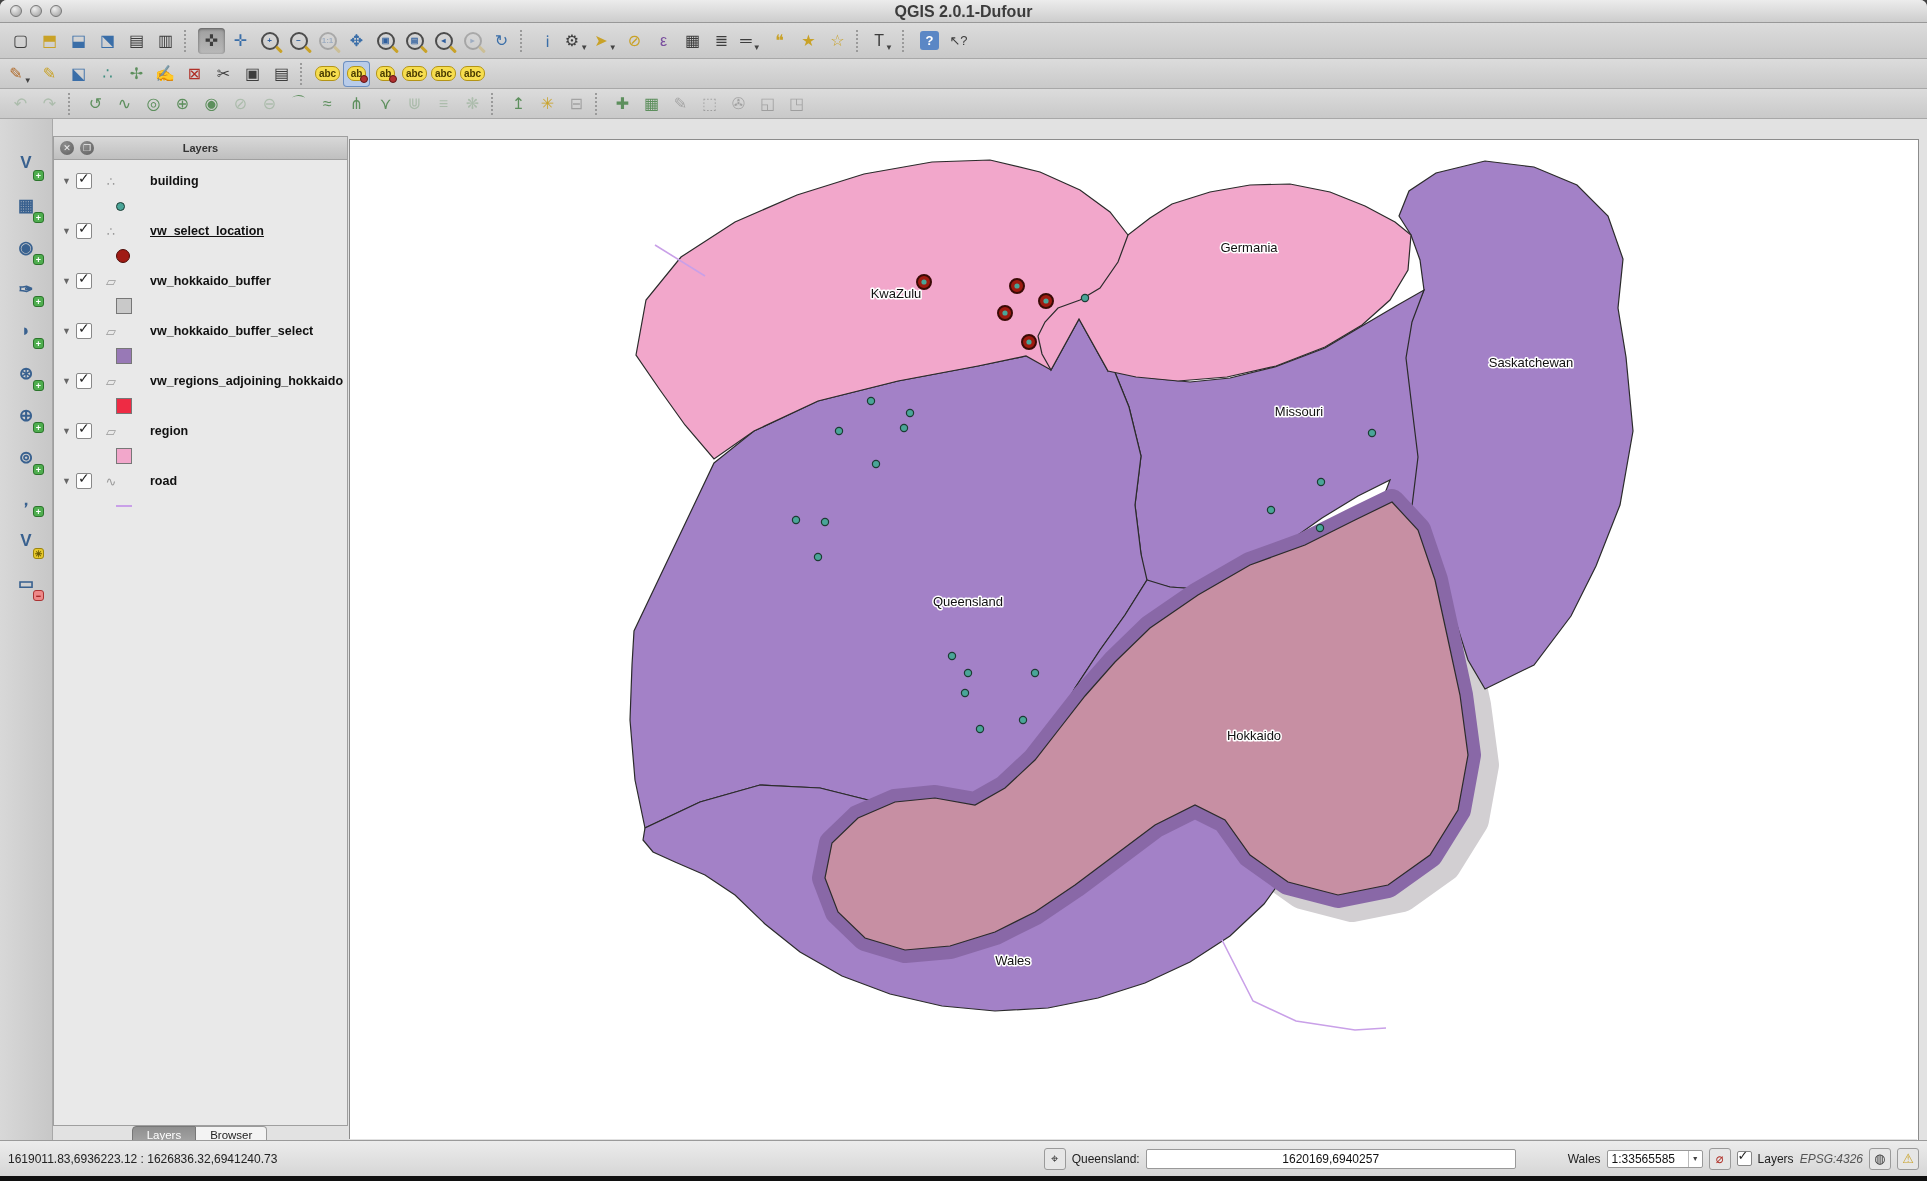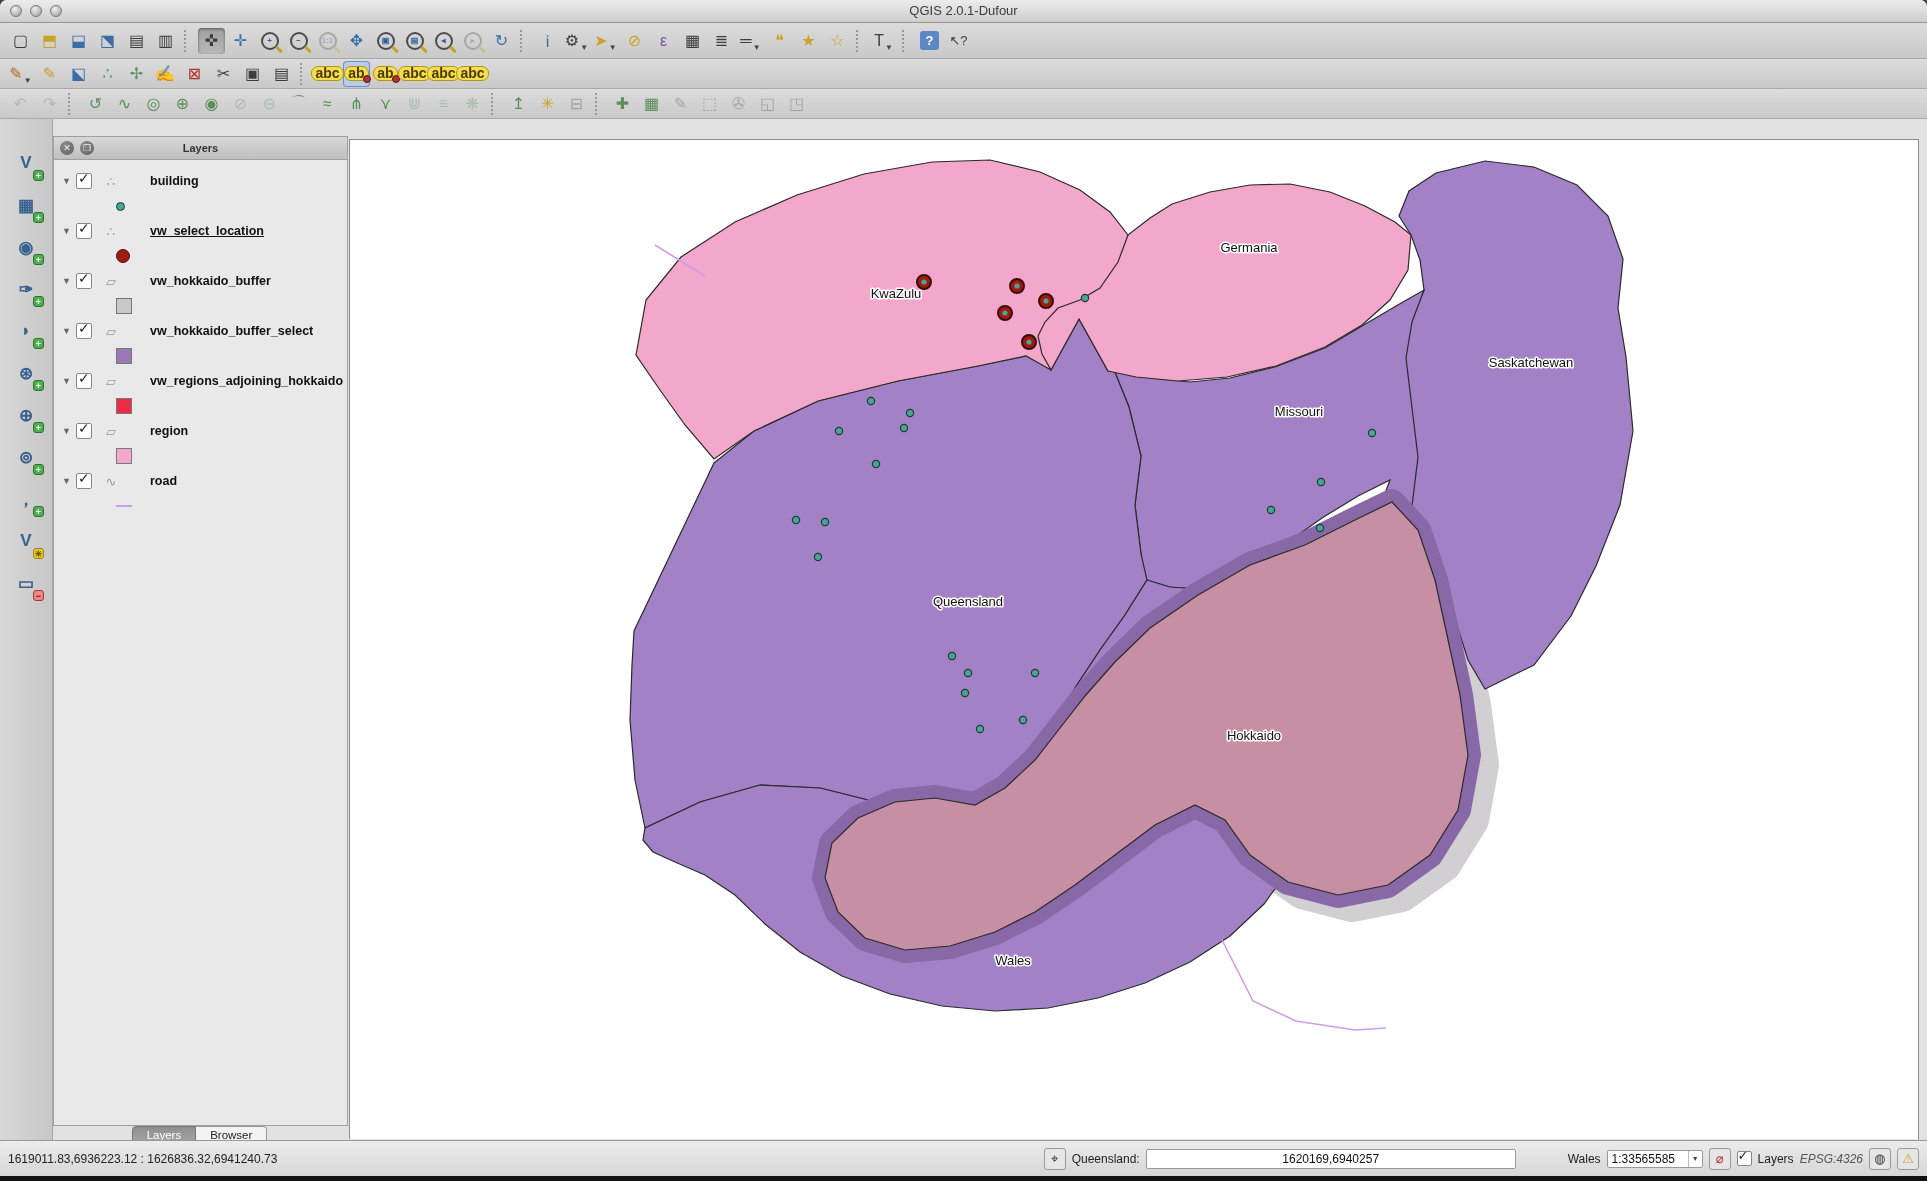--- a/index.html
+++ b/index.html
@@ -6,21 +6,21 @@
   #window{position:relative;width:1927px;height:1181px;background:#e2e2e2;
     font-family:"Liberation Sans",sans-serif;overflow:hidden;border-radius:7px 7px 0 0;
     box-shadow:0 10px 40px rgba(0,0,0,.5);}
   
   #titlebar{position:absolute;left:0;top:0;right:0;height:22px;
     background:linear-gradient(#ececec,#cdcdcd);border-bottom:1px solid #989898;}
   .lights{position:absolute;left:10px;top:5px;display:flex;gap:8px;}
   .light{width:12px;height:12px;border-radius:50%;
     background:radial-gradient(circle at 35% 30%,#efefef,#9a9a9a);border:1px solid #777;box-sizing:border-box;}
   #window-title{position:absolute;left:0;right:0;top:3px;text-align:center;
-    font-size:13px;color:#3c3c3c;font-weight:normal;}
+    font-size:16px;color:#3c3c3c;font-weight:bold;}
   
   .toolbar{position:absolute;left:0;right:0;display:flex;align-items:center;padding:0 6px;
     background:linear-gradient(#dcdcdc,#c9c9c9);border-bottom:1px solid #a8a8a8;}
   #toolbar-row1{top:23px;height:35px;}
   #toolbar-row2{top:59px;height:29px;}
   #toolbar-row3{top:89px;height:29px;}
   .tbtn{width:27px;height:26px;margin:0 1px;display:flex;align-items:center;justify-content:center;
     border-radius:4px;font-size:16px;color:#333;position:relative;flex:none;}
   .tbtn.sm{font-size:13px;}
   .tbtn.active{background:linear-gradient(#9f9f9f,#b9b9b9);box-shadow:inset 0 1px 3px rgba(0,0,0,.45);}
@@ -33,21 +33,21 @@
   .tsep{width:7px;height:22px;margin:0 4px;border-left:2px dotted #9a9a9a;flex:none;}
   .dd{font-size:8px;color:#444;margin-left:1px;align-self:flex-end;padding-bottom:2px;}
   
   .mag{position:relative;width:14px;height:14px;border:2px solid #4c4c4c;border-radius:50%;
     display:flex;align-items:center;justify-content:center;box-sizing:content-box;}
   .mag i{font-style:normal;font-size:8px;font-weight:bold;color:#2f5f9e;line-height:1;}
   .mag::after{content:"";position:absolute;width:8px;height:3px;background:#c9a227;
     right:-6px;bottom:-3px;transform:rotate(45deg);border-radius:1px;}
   
   .tag{background:#f6dd4e;border:1px solid #b39417;border-radius:7px;padding:0 3px;
-    font-size:14px;font-weight:bold;color:#4a3c00;position:relative;line-height:13px;}
+    font-size:10px;font-weight:bold;color:#4a3c00;position:relative;line-height:13px;}
   .tag.pin::after{content:"";position:absolute;right:-3px;bottom:-3px;width:6px;height:6px;
     border-radius:50%;background:#b23030;border:1px solid #5e1414;}
   .tbtn.tagbox.active{background:#b9cce9;box-shadow:inset 0 0 0 1px #6d8fc0;}
   
   #leftbar{position:absolute;left:0;top:119px;bottom:33px;width:52px;
     background:linear-gradient(90deg,#d8d8d8,#c7c7c7);border-right:1px solid #a8a8a8;
     display:flex;flex-direction:column;align-items:center;padding-top:30px;gap:14px;}
   .lbtn{width:28px;height:28px;position:relative;display:flex;align-items:center;justify-content:center;
     font-size:17px;color:#39618f;font-weight:bold;}
   .lbtn .badge{position:absolute;right:-4px;bottom:-4px;width:11px;height:11px;border-radius:3px;

